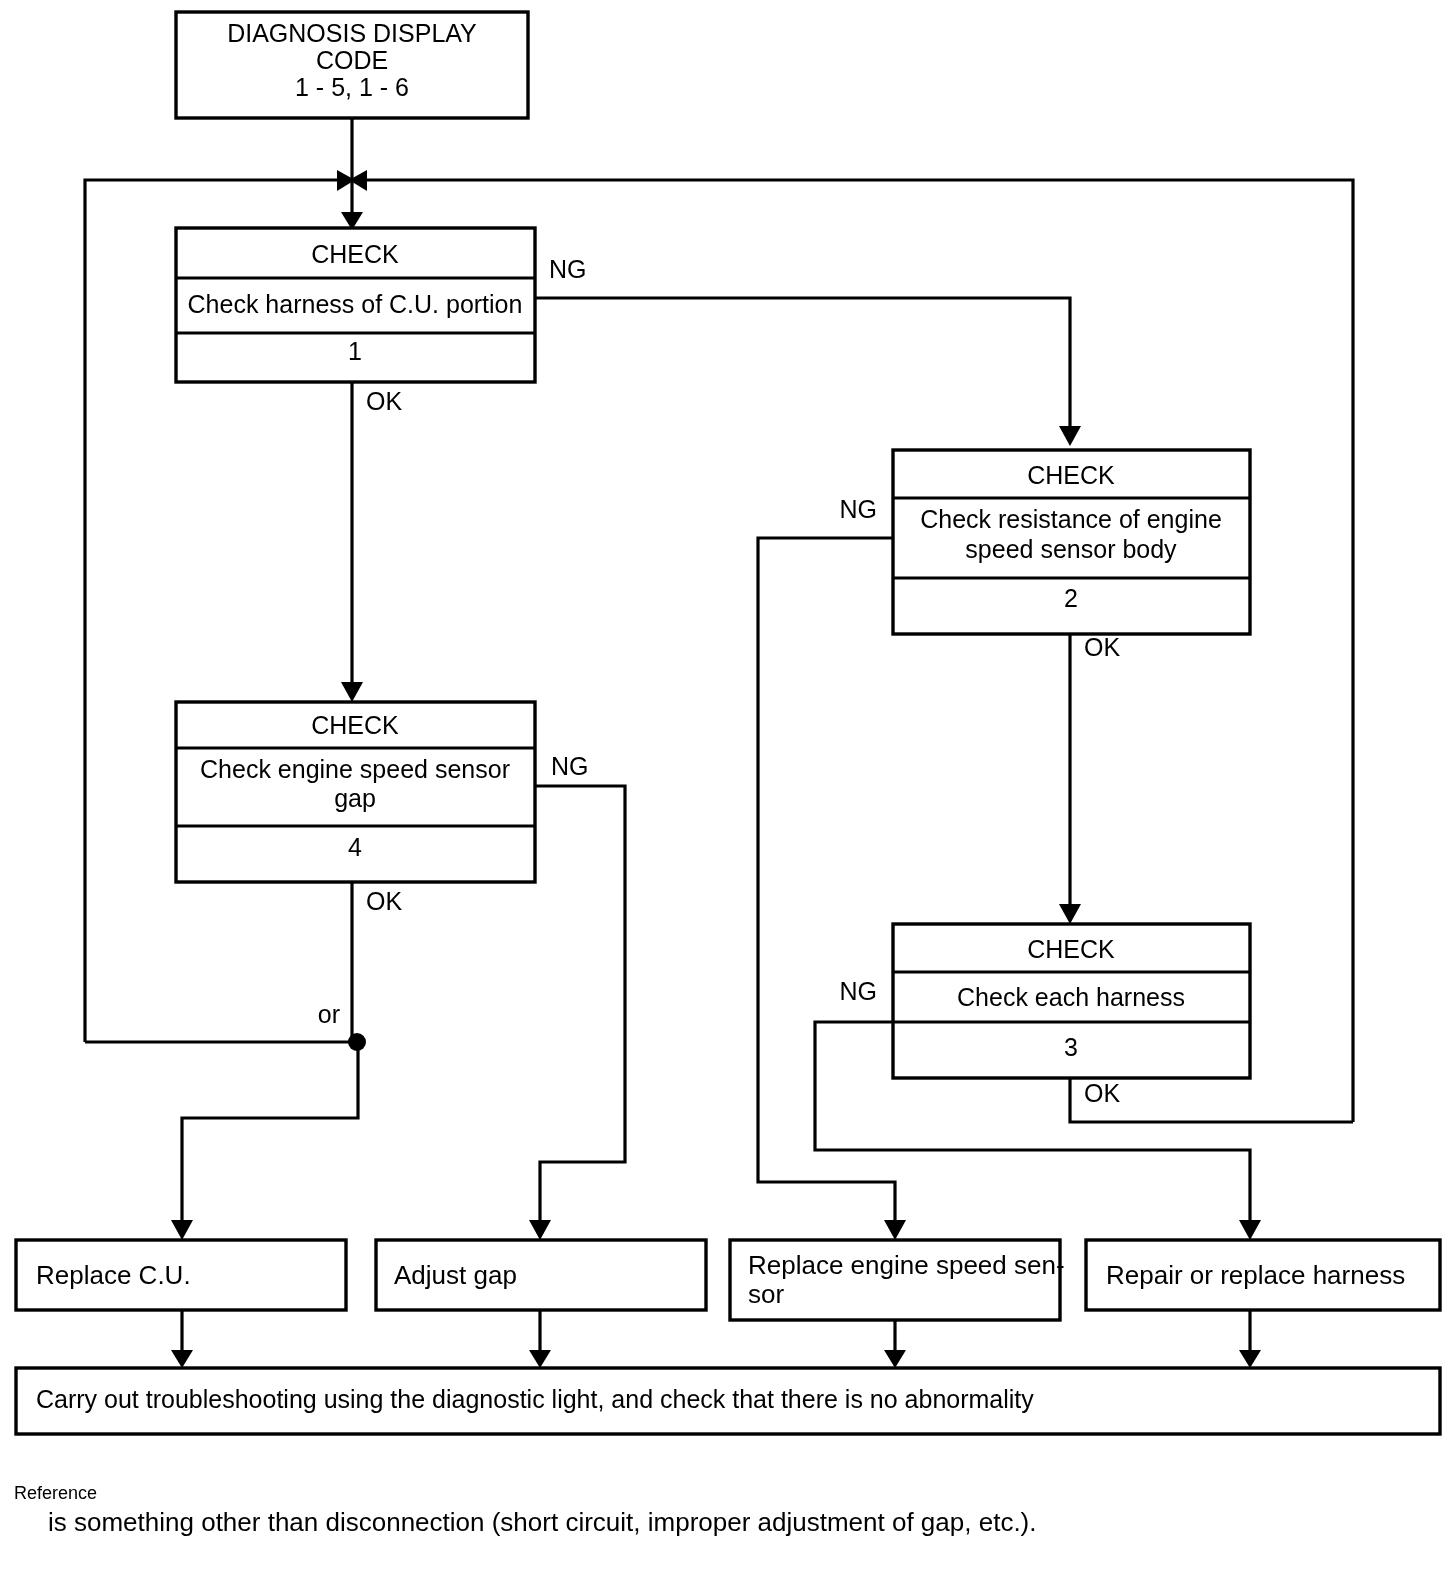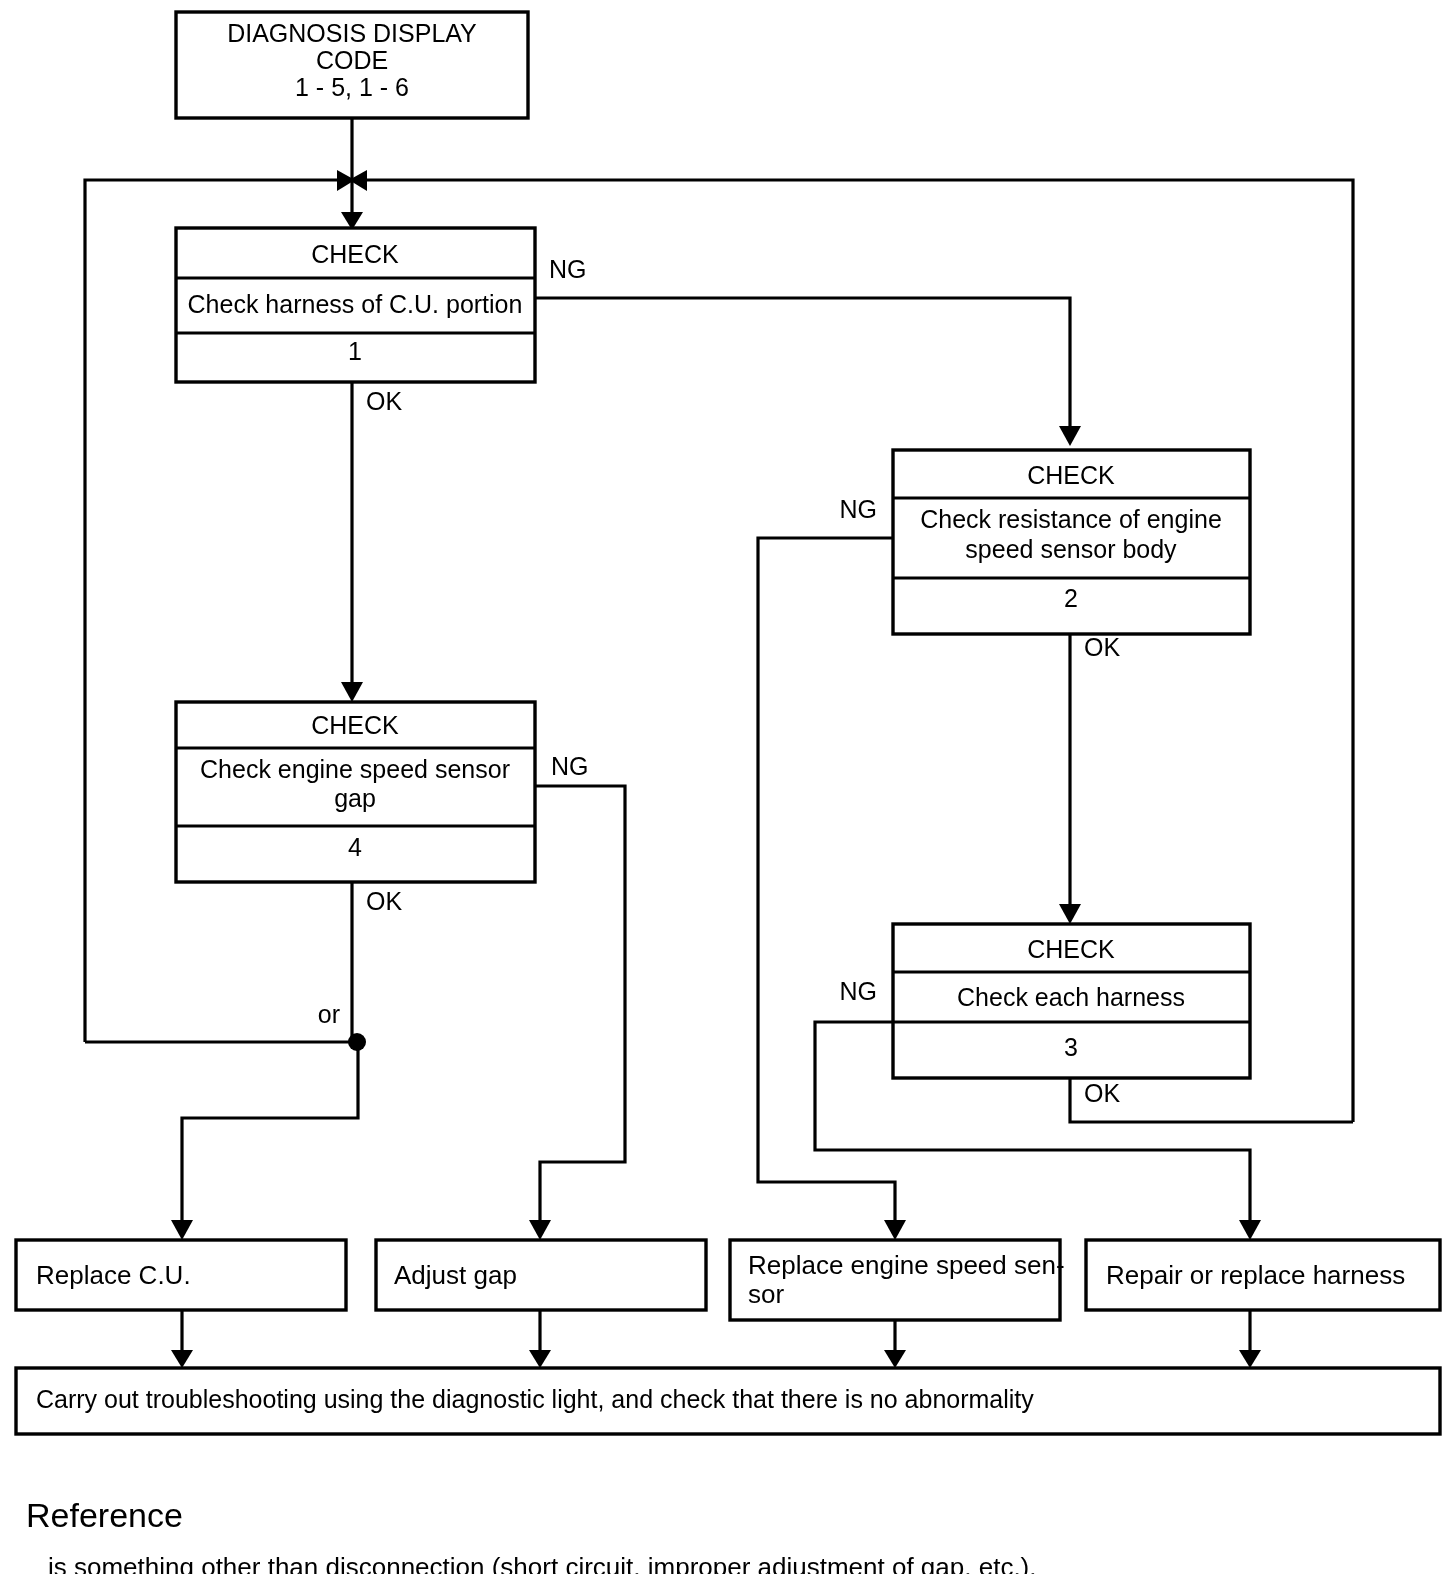--- a/index.html
+++ b/index.html
@@ -76,23 +76,23 @@
   .t-final {
     font-size: 25px;
   }
   .ref-block {
     position: absolute;
     left: 14px;
     top: 1482px;
     width: 1430px;
   }
   .ref-heading {
-    font-size: 34px;
+    font-size: 18px;
     line-height: 1.28;
-    margin: 12px;
+    margin: 0;
     font-weight: normal;
   }
   .ref-body {
     font-size: 26px;
     line-height: 1.34;
     margin: 0;
     padding-left: 34px;
   }
 </style>
 </head>

